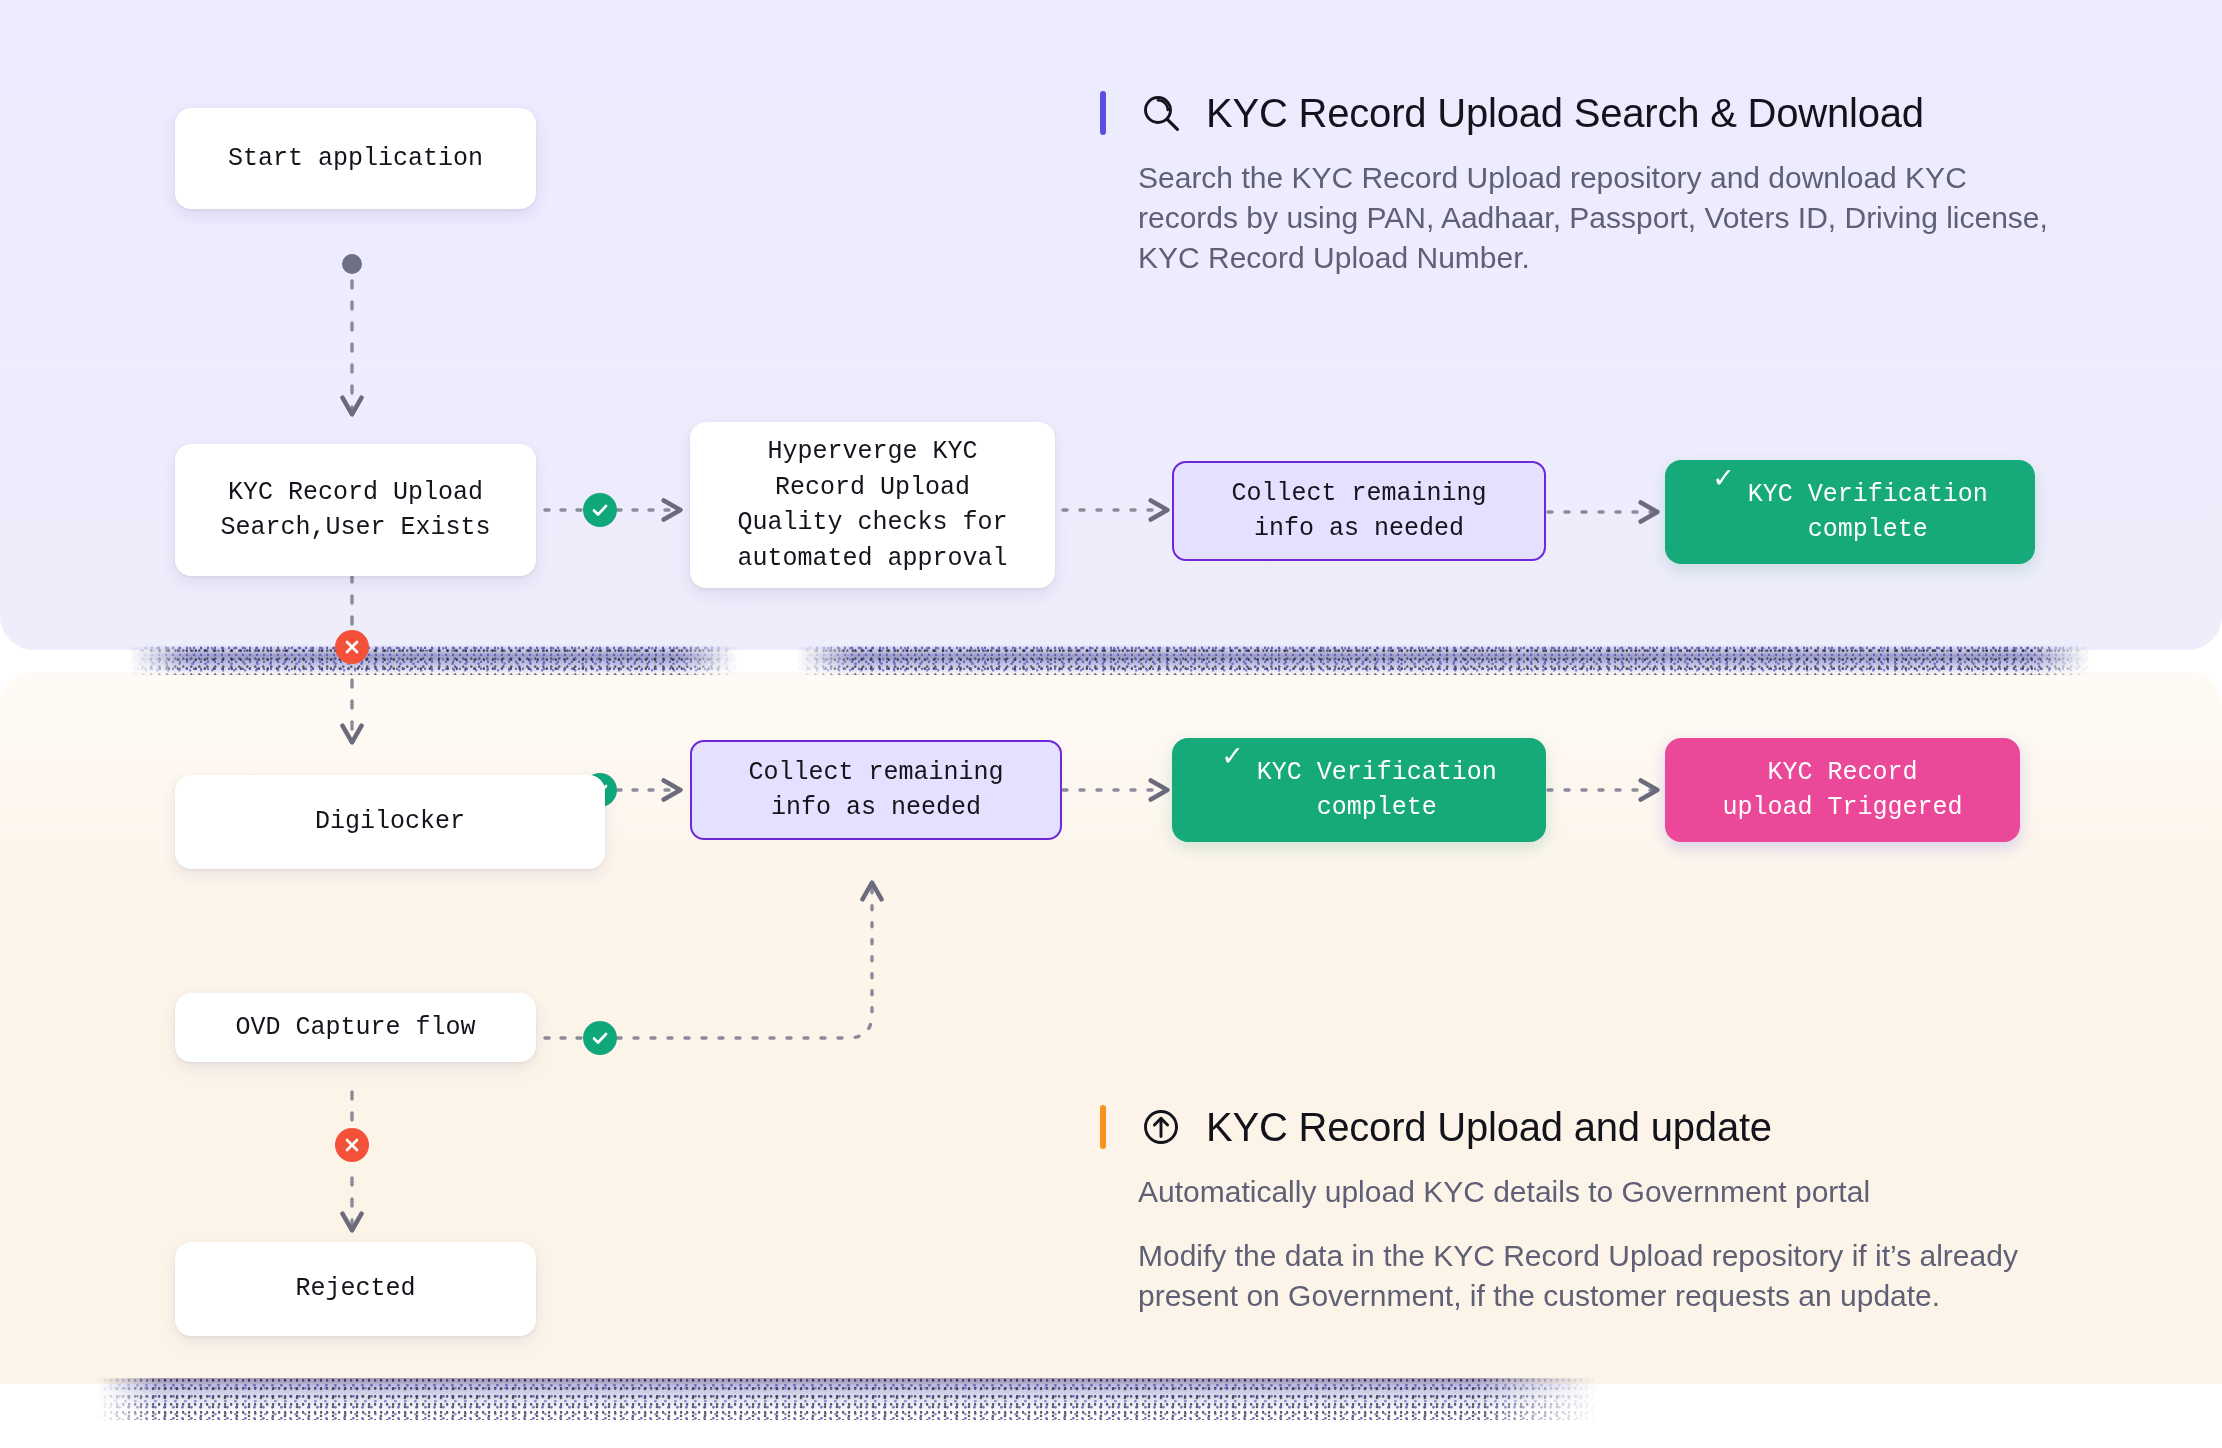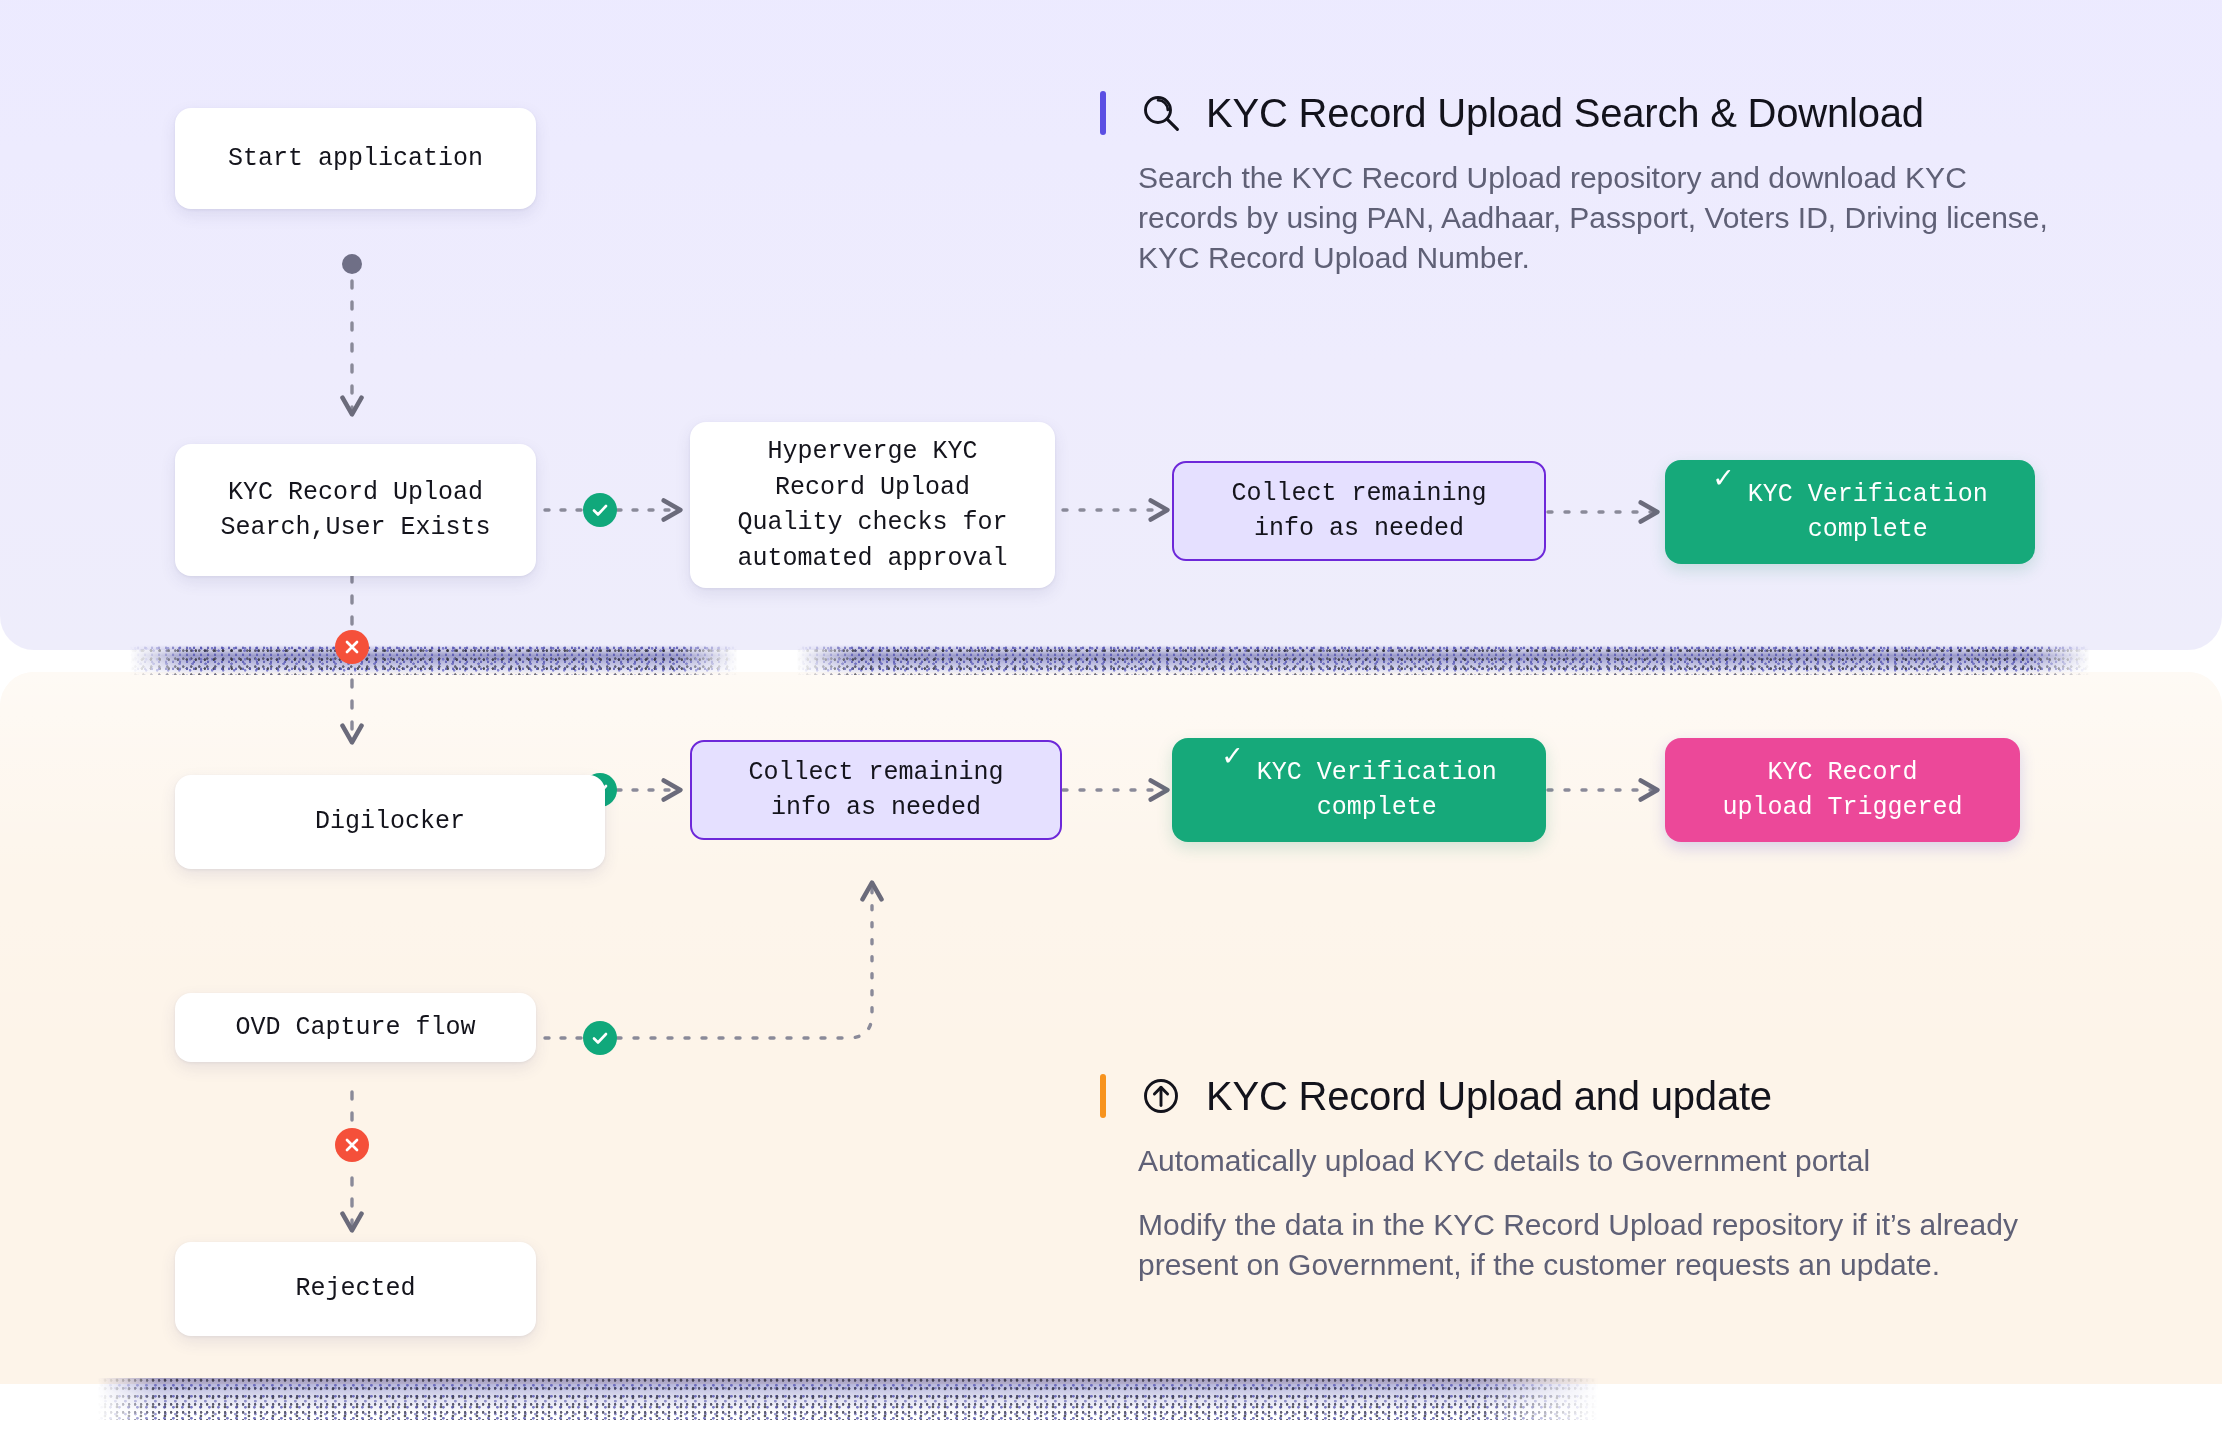--- a/index.html
+++ b/index.html
@@ -306,21 +306,21 @@
           <path d="M28.6,28.6 L38.4,38.4" fill="none" stroke="#13131c" stroke-width="3.1" stroke-linecap="round"></path>
         </svg>
       </div>
       <div class="sec-title">KYC Record Upload Search &amp; Download</div>
     </div>
     <div class="sec-body">
       <p>Search the KYC Record Upload repository and download KYC records by using PAN, Aadhaar,  Passport,  Voters ID, Driving license, KYC Record Upload Number.</p>
     </div>
   </div>
 
-  <div class="sec" style="left:1100px;top:1073px;">
+  <div class="sec" style="left:1100px;top:1104px;">
     <div class="sec-head">
       <div class="sec-bar" style="background:#f7931e;"></div>
       <div class="sec-ico">
         <svg width="44" height="44" viewBox="0 0 44 44">
           <circle cx="22" cy="22" r="15.5" fill="none" stroke="#13131c" stroke-width="2.9"></circle>
           <path d="M22,31.5 L22,13.5" fill="none" stroke="#13131c" stroke-width="2.9" stroke-linecap="round"></path>
           <path d="M15.4,20 L22,13.4 L28.6,20" fill="none" stroke="#13131c" stroke-width="2.9" stroke-linecap="round" stroke-linejoin="round"></path>
         </svg>
       </div>
       <div class="sec-title">KYC Record Upload and update</div>

